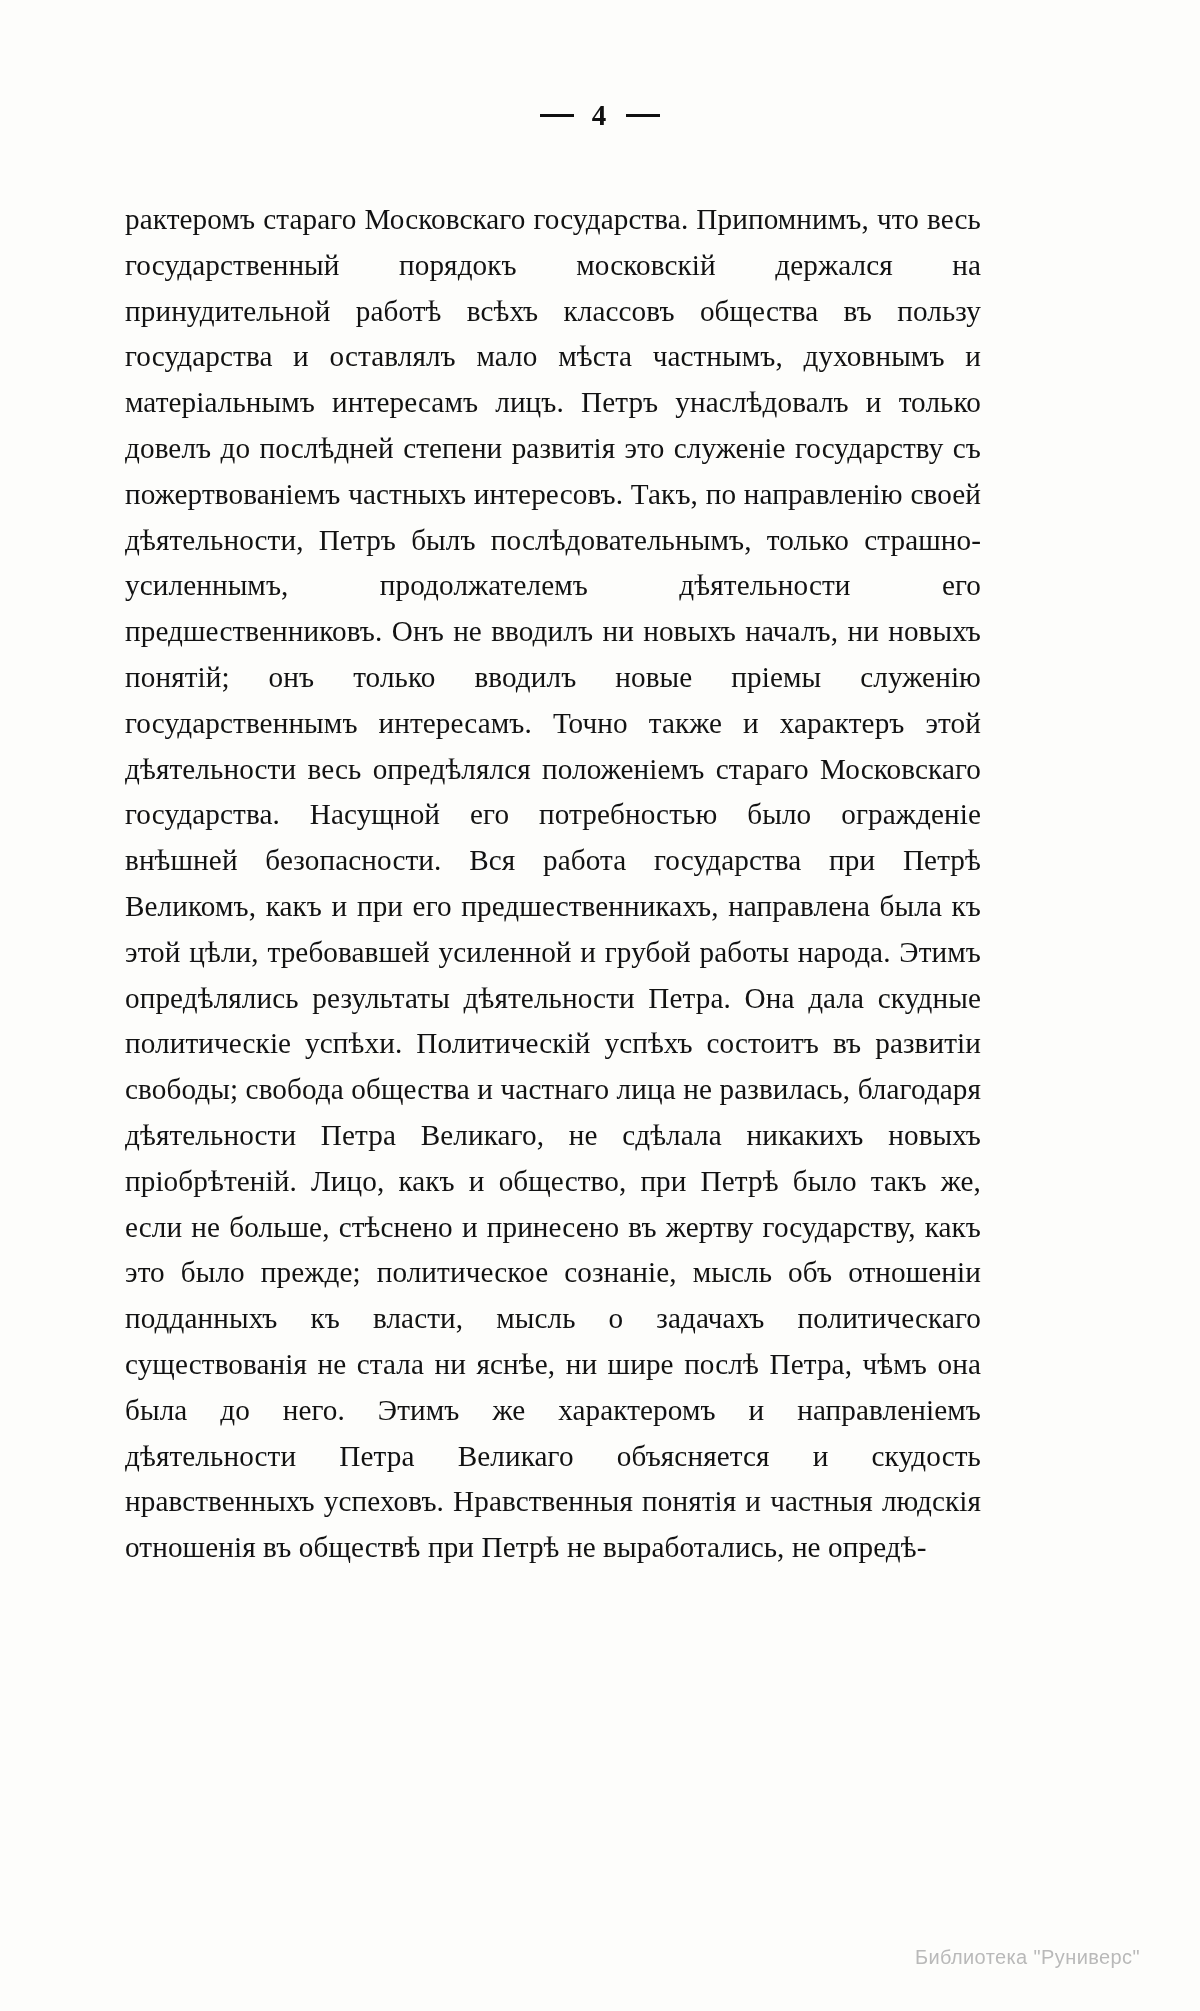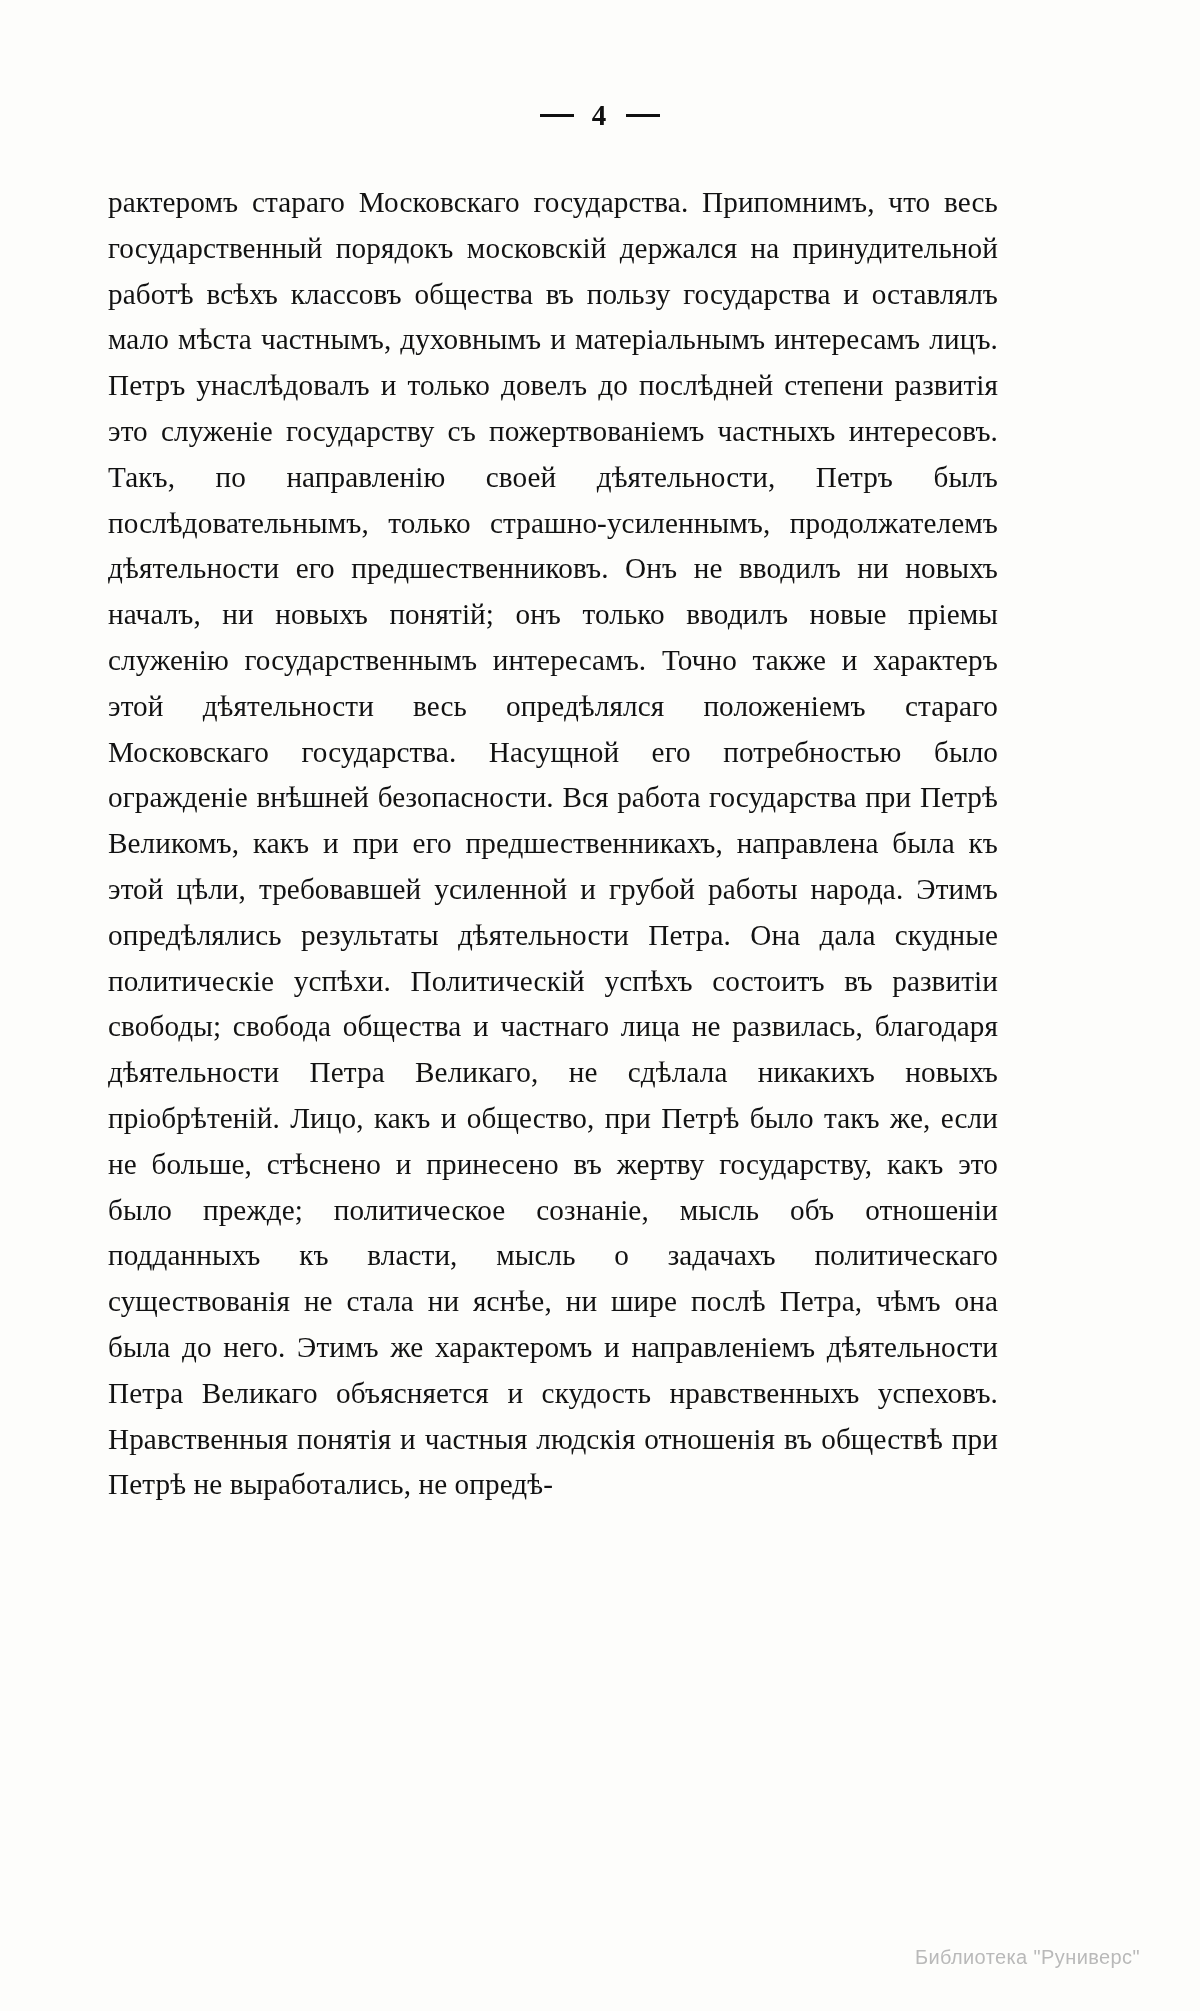--- a/index.html
+++ b/index.html
@@ -54,21 +54,21 @@
     left: 108px;
     width: 890px;
     font-size: 29.2px;
     line-height: 45.8px;
     text-align: justify;
     text-justify: inter-word;
     color: #121212;
     letter-spacing: 0.1px;
   }
   .body-text p {
-    margin: 0;
+    margin: 17px;
     text-indent: 0;
   }
   .footer-credit {
     position: absolute;
     right: 60px;
     bottom: 42px;
     font-size: 20px;
     color: #b9b9b9;
     font-family: "Liberation Sans", sans-serif;
     letter-spacing: 0.4px;

